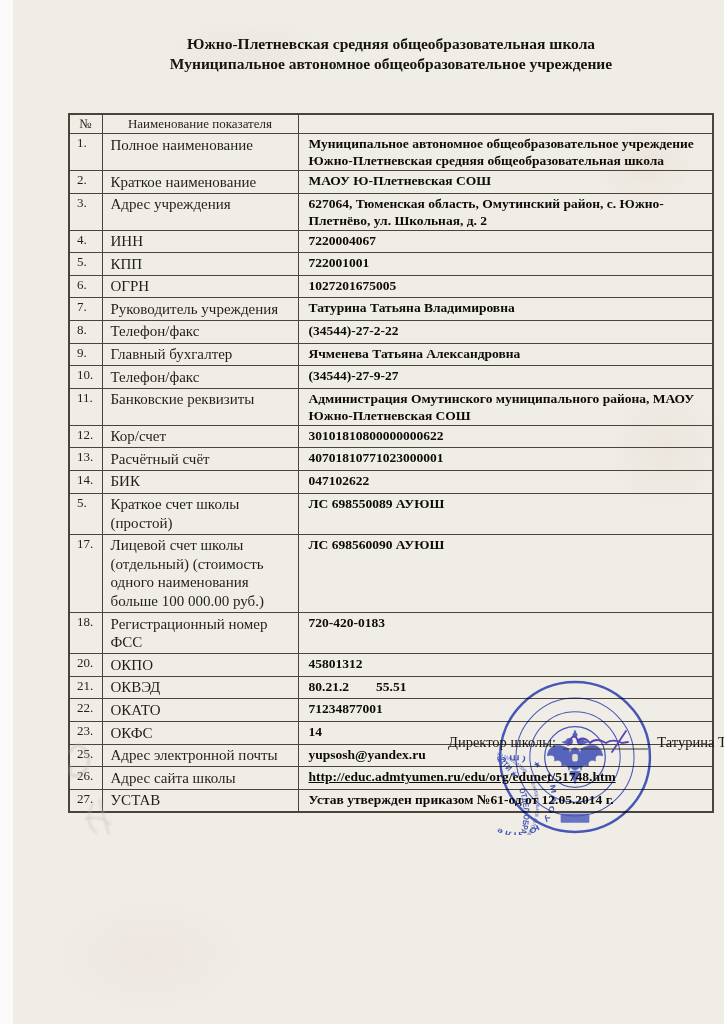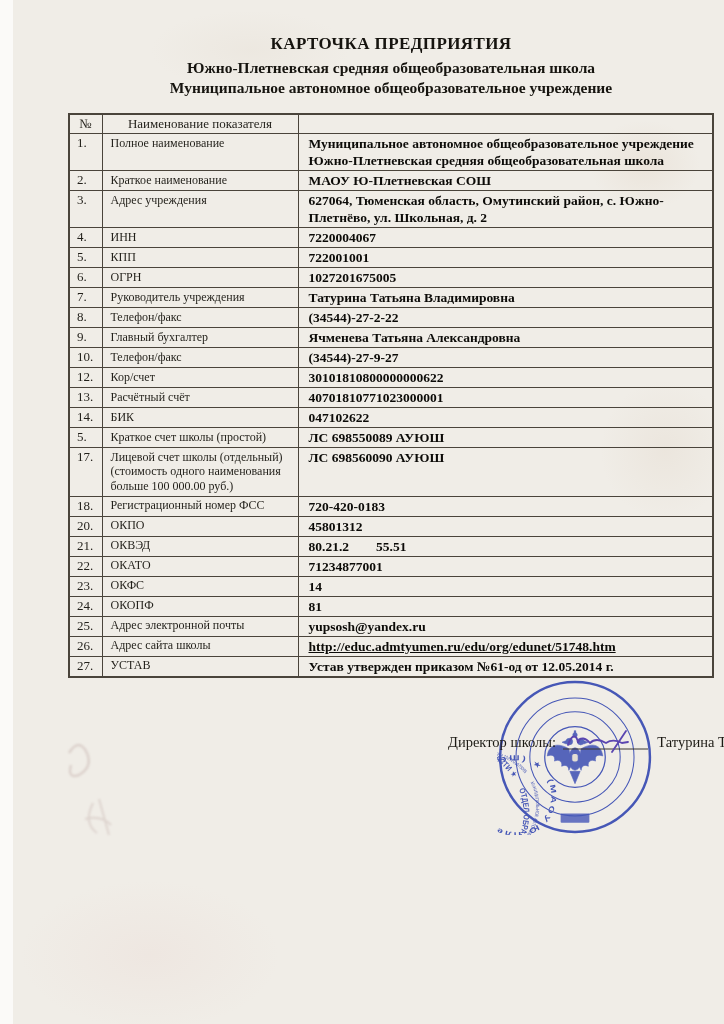--- a/index.html
+++ b/index.html
@@ -14,21 +14,21 @@
 
   .doc-header{position:absolute;left:68px;top:34px;width:646px;text-align:center;color:#16140f;}
   .doc-title{font-size:17px;font-weight:bold;letter-spacing:.4px;margin-bottom:4px;}
   .doc-sub{font-size:15.5px;font-weight:bold;line-height:1.28;}
 
   table.card{position:absolute;left:68px;top:113px;width:646px;border-collapse:collapse;table-layout:fixed;}
   table.card th,table.card td{border:1.5px solid var(--border,#4a443b);vertical-align:top;overflow:hidden;}
   table.card{border:2px solid var(--border,#4a443b);}
   table.card th{font-weight:normal;font-size:13px;color:#211f19;padding:1px 4px;text-align:center;}
   td.c-num{font-size:13px;color:#211f19;padding:1px 3px 1px 7px;}
-  td.c-label{font-size:12px;color:#211f19;padding:1.5px 4px 1.5px 8px;line-height:1.24;}
+  td.c-label{font-size:15px;color:#211f19;padding:1.5px 4px 1.5px 8px;line-height:1.24;}
   td.c-value{font-size:13.5px;font-weight:bold;color:#0c0b08;padding:1px 6px 1px 10px;line-height:1.26;white-space:pre-wrap;}
   td.c-value.underlined{text-decoration:underline;}
   .col-num{width:33px;}.col-label{width:196px;}.col-value{width:auto;}
 
   .sig-row{position:absolute;left:448px;top:730px;font-size:14.5px;color:#1d1b15;white-space:nowrap;z-index:3;}
   .sig-script{display:inline-block;width:90px;height:24px;vertical-align:-7px;margin:0 2px;}
 
   .stamp{position:absolute;left:497px;top:679px;width:156px;height:156px;z-index:2;mix-blend-mode:multiply;opacity:.92;filter:blur(.3px);}
   .stamp svg{width:100%;height:100%;}
   .stamp .ring{fill:none;stroke:var(--stamp-ink,#3a4fc5);}
@@ -43,21 +43,20 @@
 <body>
 
 <div class="page">
   <div class="scan-edge"></div>
   <div class="stain s1"></div>
   <div class="stain s2"></div>
   <div class="stain s3"></div>
   <div class="stain s4"></div>
 
   <div class="doc-header">
-    <div class="doc-title">КАРТОЧКА ПРЕДПРИЯТИЯ</div>
     <div class="doc-sub">Южно-Плетневская средняя общеобразовательная школа</div>
     <div class="doc-sub">Муниципальное автономное общеобразовательное учреждение</div>
   </div>
 
   <table class="card">
     <colgroup>
         <col class="col-num">
         <col class="col-label">
         <col class="col-value">
       </colgroup>
@@ -113,20 +112,25 @@
           <td class="c-num">9.</td>
           <td class="c-label">Главный бухгалтер</td>
           <td class="c-value">Ячменева Татьяна Александровна</td>
         </tr>
         <tr>
           <td class="c-num">10.</td>
           <td class="c-label">Телефон/факс</td>
           <td class="c-value">(34544)-27-9-27</td>
         </tr>
         <tr>
+          <td class="c-num">11.</td>
+          <td class="c-label">Банковские реквизиты</td>
+          <td class="c-value">Администрация Омутинского муниципального района, МАОУ Южно-Плетневская СОШ</td>
+        </tr>
+        <tr>
           <td class="c-num">12.</td>
           <td class="c-label">Кор/счет</td>
           <td class="c-value">30101810800000000622</td>
         </tr>
         <tr>
           <td class="c-num">13.</td>
           <td class="c-label">Расчётный счёт</td>
           <td class="c-value">40701810771023000001</td>
         </tr>
         <tr>
@@ -161,25 +165,20 @@
         </tr>
         <tr>
           <td class="c-num">22.</td>
           <td class="c-label">ОКАТО</td>
           <td class="c-value">71234877001</td>
         </tr>
         <tr>
           <td class="c-num">23.</td>
           <td class="c-label">ОКФС</td>
           <td class="c-value">14</td>
-        </tr>
-        <tr>
-          <td class="c-num">24.</td>
-          <td class="c-label">ОКОПФ</td>
-          <td class="c-value">81</td>
         </tr>
         <tr>
           <td class="c-num">25.</td>
           <td class="c-label">Адрес электронной почты</td>
           <td class="c-value">yupsosh@yandex.ru</td>
         </tr>
         <tr>
           <td class="c-num">26.</td>
           <td class="c-label">Адрес сайта школы</td>
           <td class="c-value underlined">http://educ.admtyumen.ru/edu/org/edunet/51748.htm</td>

